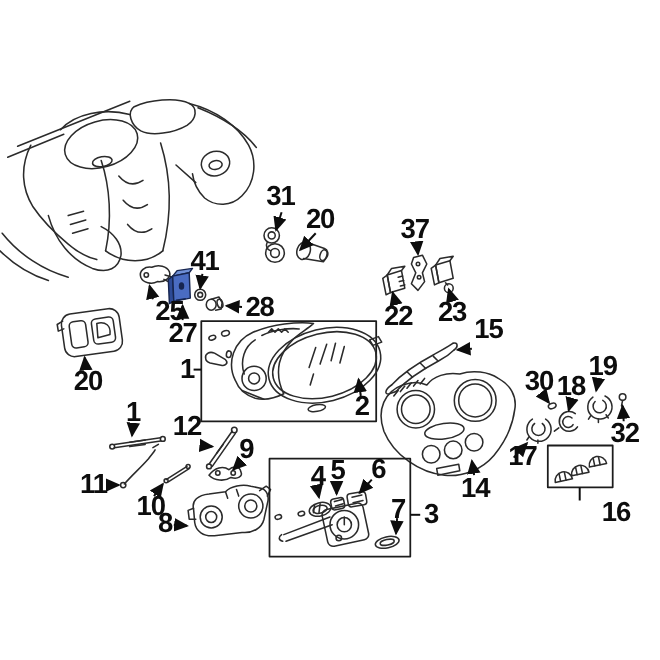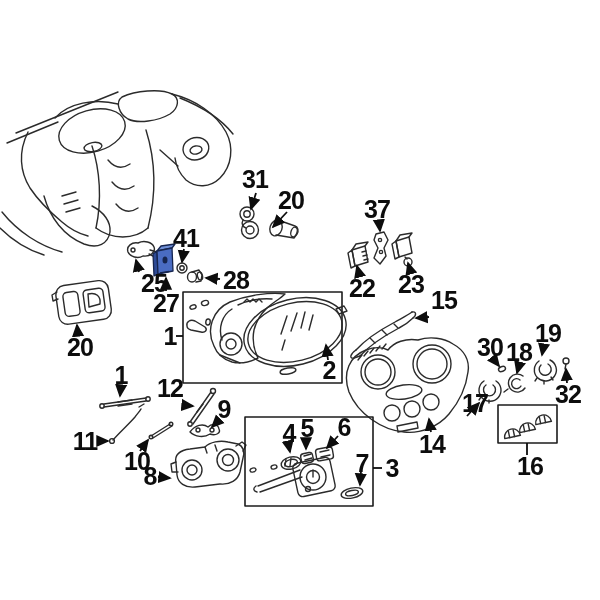--- a/index.html
+++ b/index.html
@@ -324,22 +324,22 @@
   <div class="callout" style="left:344px;top:427px">6</div>
   <div class="callout" style="left:362px;top:463px">7</div>
   <div class="callout" style="left:150px;top:476px">8</div>
   <div class="callout" style="left:224px;top:409px">9</div>
   <div class="callout" style="left:137px;top:461px">10</div>
   <div class="callout" style="left:121px;top:375px">1</div>
   <div class="callout" style="left:170px;top:388px">12</div>
   <div class="callout" style="left:85px;top:441px">11</div>
   <div class="callout" style="left:432px;top:444px">14</div>
   <div class="callout" style="left:444px;top:300px">15</div>
-  <div class="callout" style="left:530px;top:466px">16</div>
-  <div class="callout" style="left:475px;top:403px">17</div>
+  <div class="callout" style="left:560px;top:466px">16</div>
+  <div class="callout" style="left:475px;top:415px">17</div>
   <div class="callout" style="left:519px;top:352px">18</div>
   <div class="callout" style="left:548px;top:333px">19</div>
   <div class="callout" style="left:490px;top:347px">30</div>
   <div class="callout" style="left:568px;top:394px">32</div>
   <div class="callout" style="left:362px;top:288px">22</div>
   <div class="callout" style="left:411px;top:284px">23</div>
   <div class="callout" style="left:377px;top:209px">37</div>
   <div class="callout" style="left:154px;top:283px">25</div>
   <div class="callout" style="left:186px;top:238px">41</div>
   <div class="callout" style="left:166px;top:303px">27</div>

